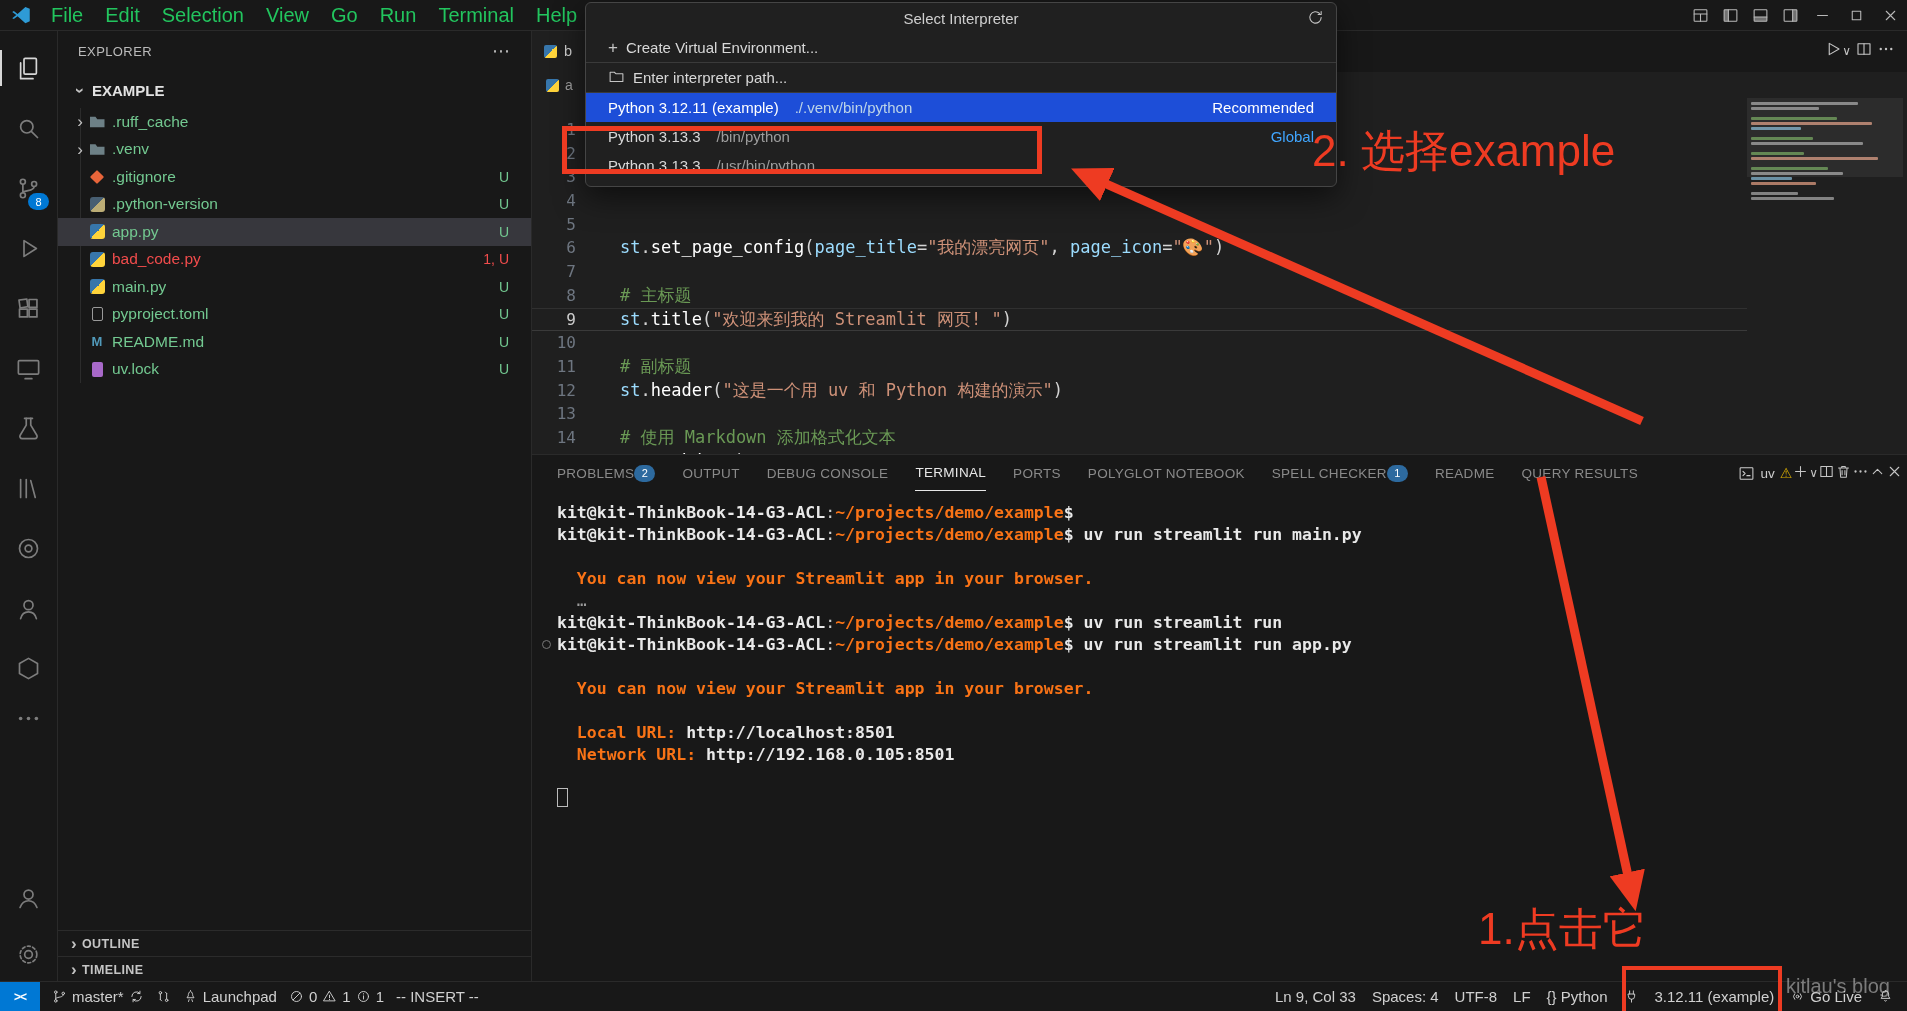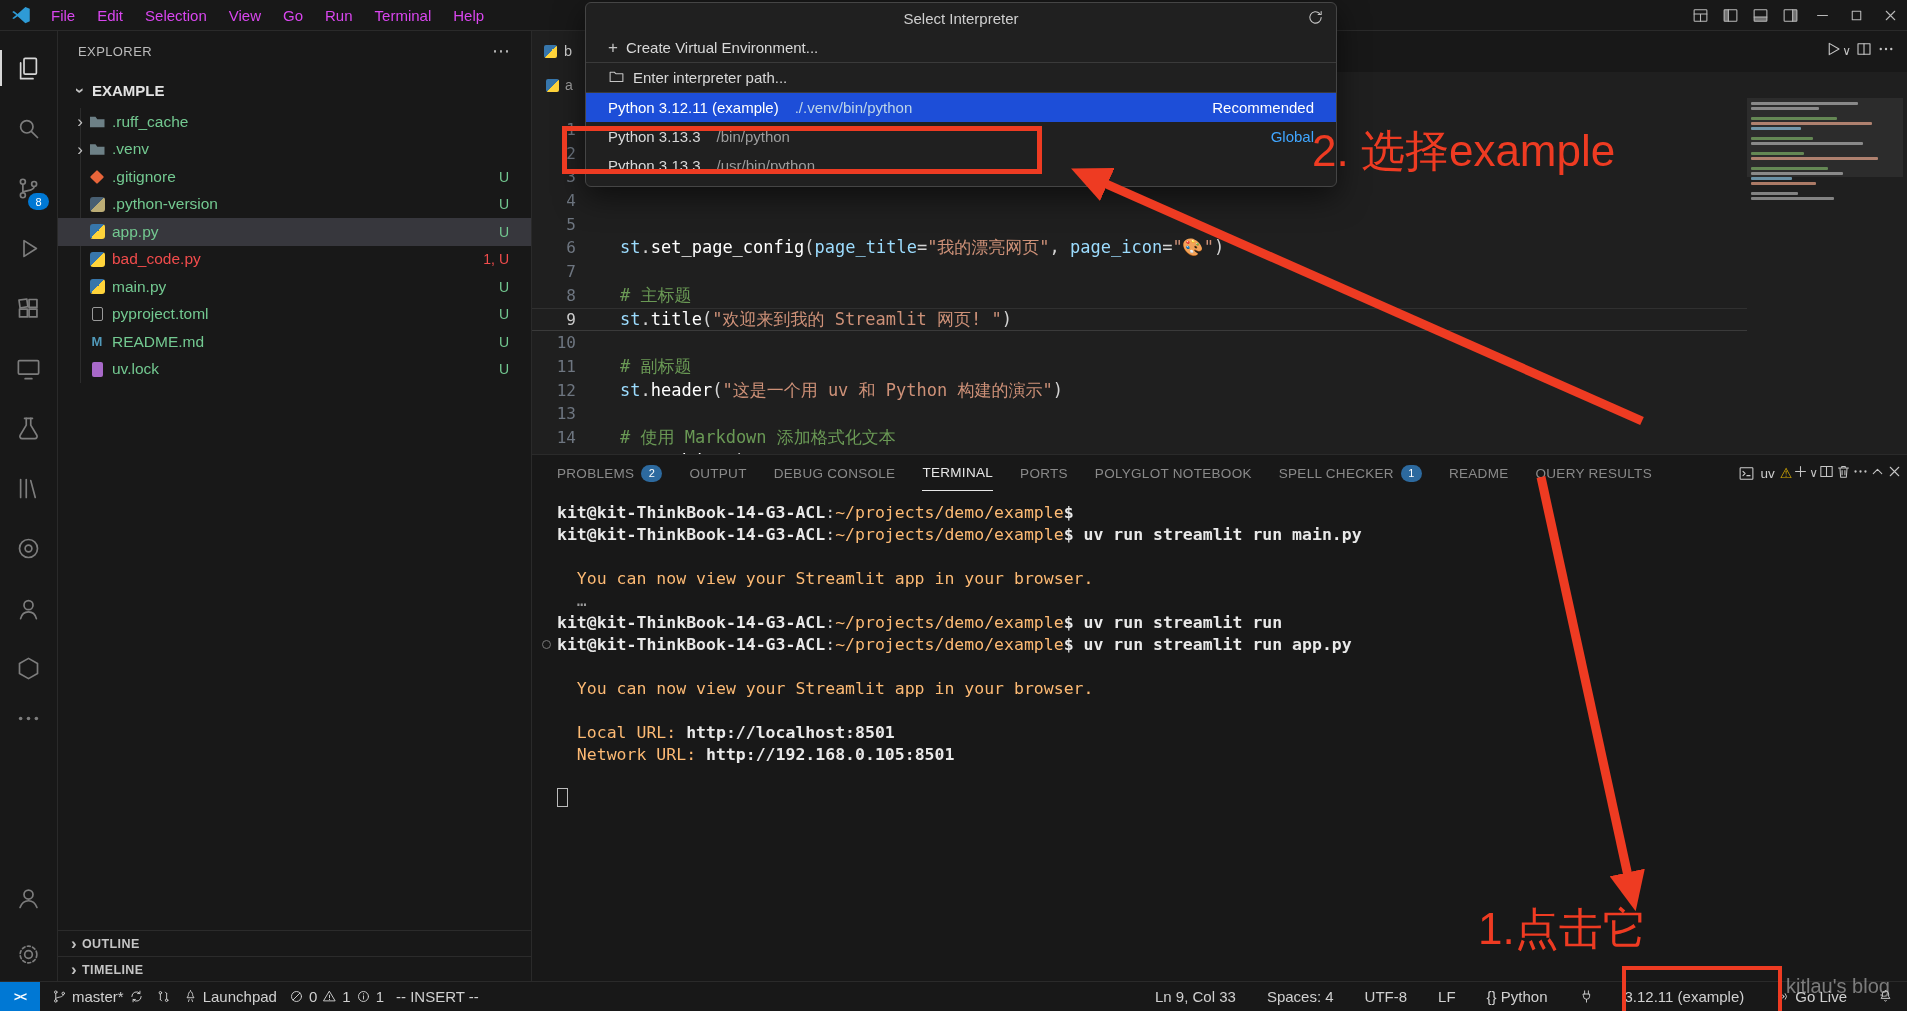--- a/index.html
+++ b/index.html
@@ -6,21 +6,21 @@
   body{width:1907px;height:1011px;position:relative;overflow:hidden;background:#1f1f1f;
        font-family:"Liberation Sans",sans-serif;color:#cccccc;-webkit-font-smoothing:antialiased;}
   .sic{fill:none;stroke:currentColor;stroke-width:1.5;stroke-linecap:round;stroke-linejoin:round;}
   .fillic{fill:currentColor;stroke:none;}
 
   
   .titlebar{position:absolute;left:0;top:0;width:100%;height:30px;background:#181818;border-bottom:1px solid #2a2a2a;
             display:flex;align-items:center;z-index:10;}
   .vscode-logo{width:22px;height:22px;margin:0 8px 0 10px;display:flex;align-items:center;justify-content:center;}
   .menubar{display:flex;height:100%;}
-  .menu-item{padding:0 11px;display:flex;align-items:center;font-size:15px;color:#d946ef;cursor:default;}
+  .menu-item{padding:0 11px;display:flex;align-items:center;font-size:20px;color:#22c55e;cursor:default;}
   .titlebar-right{margin-left:auto;display:flex;align-items:center;height:100%;}
   .tb-icon{width:30px;height:100%;display:flex;align-items:center;justify-content:center;color:#b9b9b9;}
   .tb-icon svg{width:17px;height:17px;}
   .win-ctl{width:34px;}
 
   
   .activitybar{position:absolute;left:0;top:30px;width:58px;height:952px;background:#181818;border-right:1px solid #2a2a2a;
                display:flex;flex-direction:column;align-items:stretch;padding-top:8px;box-sizing:border-box;z-index:5;}
   .ab-slot{height:60px;display:flex;align-items:center;justify-content:center;color:#7d7d7d;position:relative;}
   .ab-slot.active{color:#d7d7d7;}
@@ -81,43 +81,43 @@
   .c-v{color:#9cdcfe;} .c-f{color:#ffffff;} .c-s{color:#ce9178;} .c-c{color:#6a9955;} .c-p{color:#d4d4d4;}
 
   .minimap{position:absolute;top:72px;right:8px;width:148px;height:110px;}
   .mm-bar{height:3px;margin-bottom:2px;border-radius:1px;}
   .mm-w{background:rgba(212,212,212,.55);} .mm-g{background:rgba(106,153,85,.8);} .mm-o{background:rgba(206,145,120,.8);} .mm-b{background:rgba(156,220,254,.6);}
   .mm-viewport{position:absolute;left:-4px;right:-4px;top:-4px;height:72%;background:rgba(255,255,255,.06);}
 
   
   .panel{position:absolute;left:0;right:0;top:424px;bottom:0;background:#181818;border-top:1px solid #2a2a2a;}
   .panel-tabs{position:absolute;left:25px;top:0;height:36px;display:flex;align-items:center;gap:27px;}
-  .ptab{font-size:13.5px;letter-spacing:.3px;color:#8a8a8a;display:flex;align-items:center;gap:7px;height:35px;}
+  .ptab{font-size:13.5px;letter-spacing:.3px;color:#8a8a8a;display:flex;align-items:center;height:35px;}
   .ptab.active{color:#e7e7e7;border-bottom:1px solid #e7e7e7;}
   .ptab .pbadge{min-width:17px;height:17px;border-radius:9px;background:#2d6a9f;color:#fff;font-size:11px;
                 display:flex;align-items:center;justify-content:center;padding:0 2px;}
   .panel-actions{position:absolute;right:4px;top:0;height:36px;display:flex;align-items:center;gap:0;color:#c5c5c5;}
   .panel-actions svg{width:17px;height:17px;}
   .pa-shell{display:flex;align-items:center;gap:5px;font-size:13.5px;color:#cccccc;}
   .pa-warn{color:#ddb100;font-size:14px;}
   .terminal{position:absolute;left:25px;top:47px;right:20px;font-family:"DejaVu Sans Mono",monospace;font-size:16.5px;}
   .trowline{height:22px;line-height:22px;white-space:pre;position:relative;}
-  .t-wb{color:#e9e9e9;font-weight:bold;} .t-w{color:#cfcfcf;} .t-bb{color:#fdba74;font-weight:normal;} .t-dim{color:#9a9a9a;}
+  .t-wb{color:#e9e9e9;font-weight:bold;} .t-w{color:#cfcfcf;} .t-bb{color:#f97316;font-weight:bold;} .t-dim{color:#9a9a9a;}
   .t-cursor{display:inline-block;width:9px;height:17px;border:1.5px solid #bcbcbc;vertical-align:-3px;}
   .cmd-circle{position:absolute;left:-15px;top:6px;width:9px;height:9px;border:1.5px solid #777;border-radius:50%;box-sizing:border-box;}
 
   
   .statusbar{position:absolute;left:0;bottom:0;width:100%;height:29px;background:#181818;border-top:1px solid #2a2a2a;
              display:flex;align-items:center;font-size:15px;color:#d0d0d0;z-index:12;}
   .remote-btn{width:40px;height:100%;background:#0078d4;color:#fff;display:flex;align-items:center;justify-content:center;
               font-size:12px;font-weight:bold;letter-spacing:-1px;}
   .sb-item{display:flex;align-items:center;gap:5px;margin-left:12px;white-space:nowrap;}
   .sb-item svg{width:15px;height:15px;}
   .sb-right{margin-left:auto;display:flex;align-items:center;gap:16px;padding-right:14px;}
-  .sb-right .sb-item{margin-left:15px;}
+  .sb-right .sb-item{margin-left:0;}
 
   
   .quickpick{position:absolute;left:585px;top:2px;width:752px;background:#202020;border:1px solid #454545;border-radius:6px;
              box-shadow:0 10px 30px rgba(0,0,0,.55);z-index:40;box-sizing:border-box;padding-bottom:6px;}
   .qp-header{height:30px;display:flex;align-items:center;justify-content:center;position:relative;font-size:15px;color:#cfcfcf;}
   .qp-refresh{position:absolute;right:12px;top:6px;color:#c5c5c5;}
   .qp-refresh svg{width:17px;height:17px;}
   .qp-input{margin:6px 8px 4px 8px;height:30px;background:#2a2a2a;border:1px solid #5a8cbe;border-radius:3px;
             display:flex;align-items:center;padding-left:10px;font-size:15px;color:#9a9a9a;}
   .qp-item{height:29px;display:flex;align-items:center;padding:0 22px;font-size:15px;color:#d8d8d8;gap:8px;}

